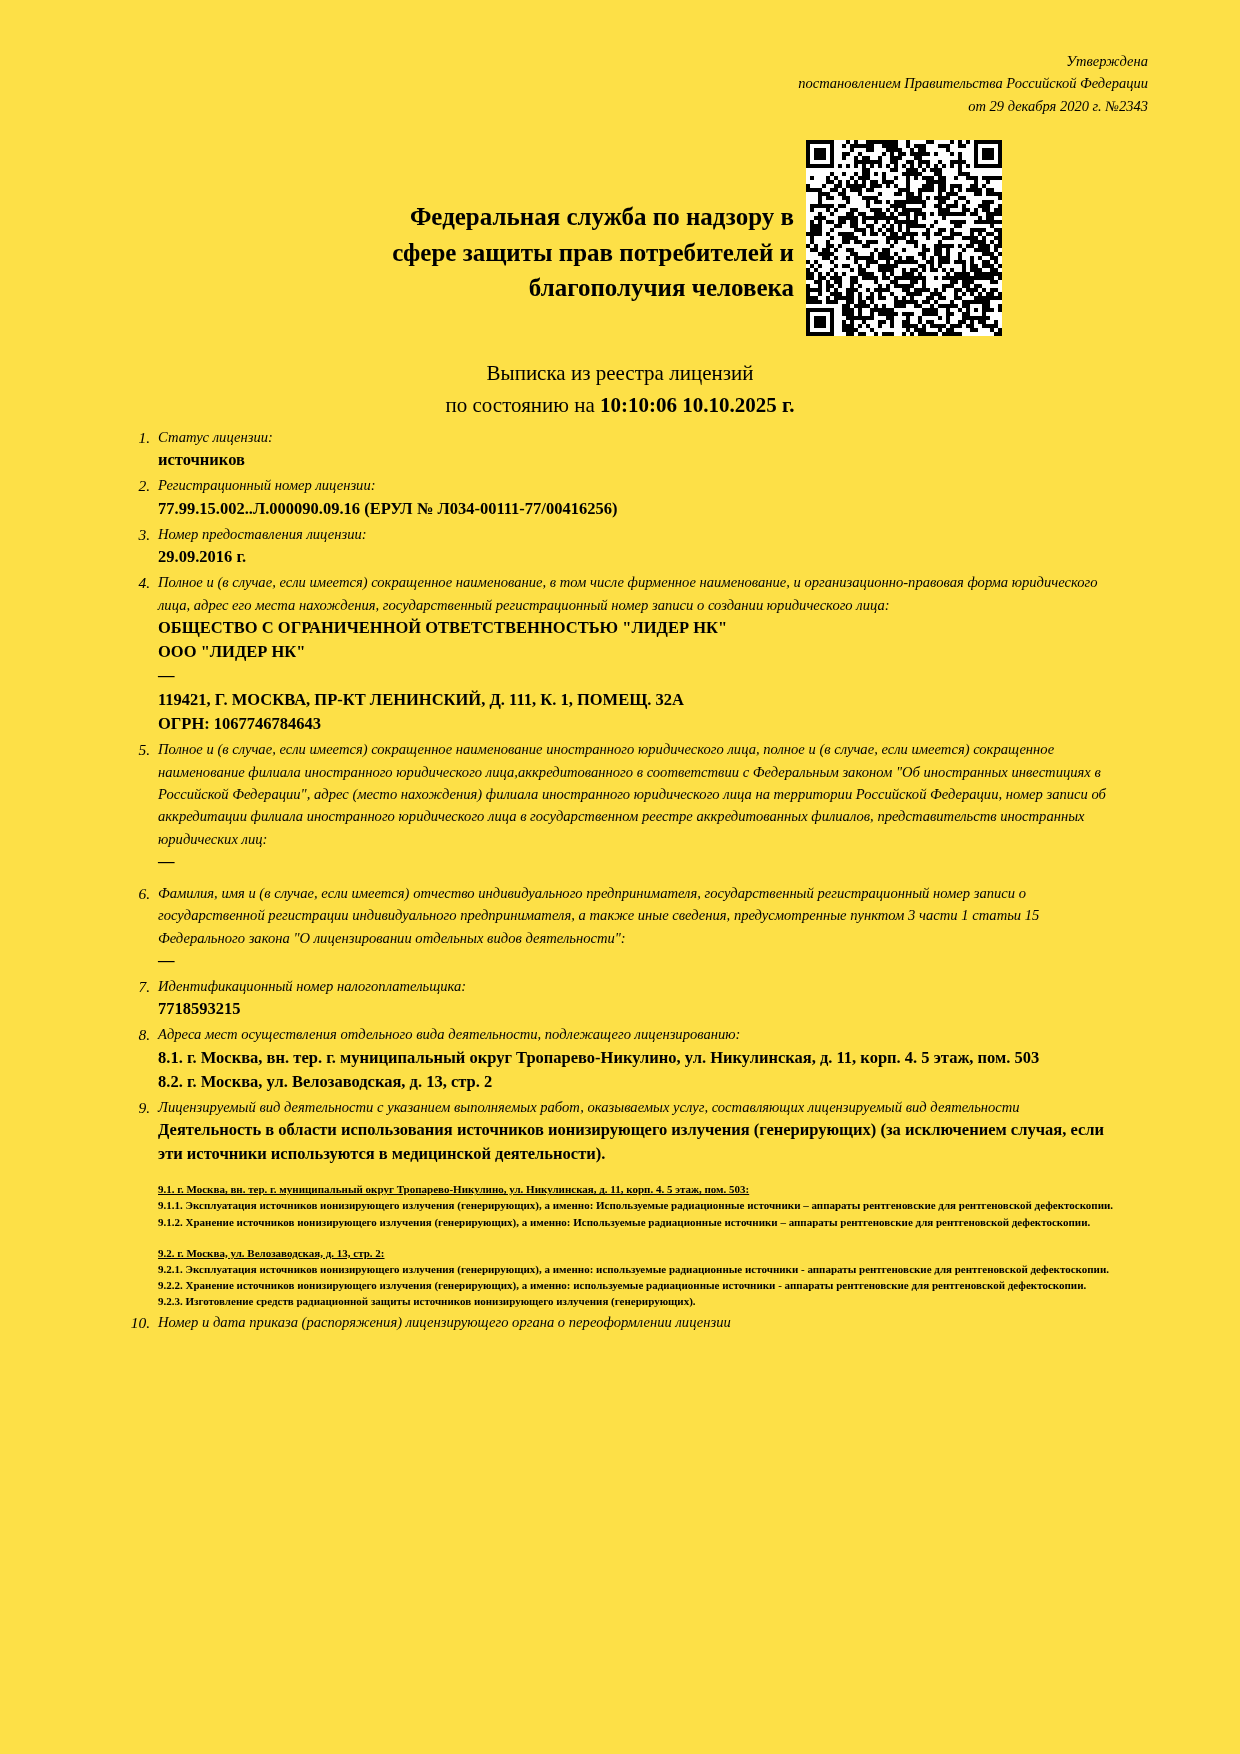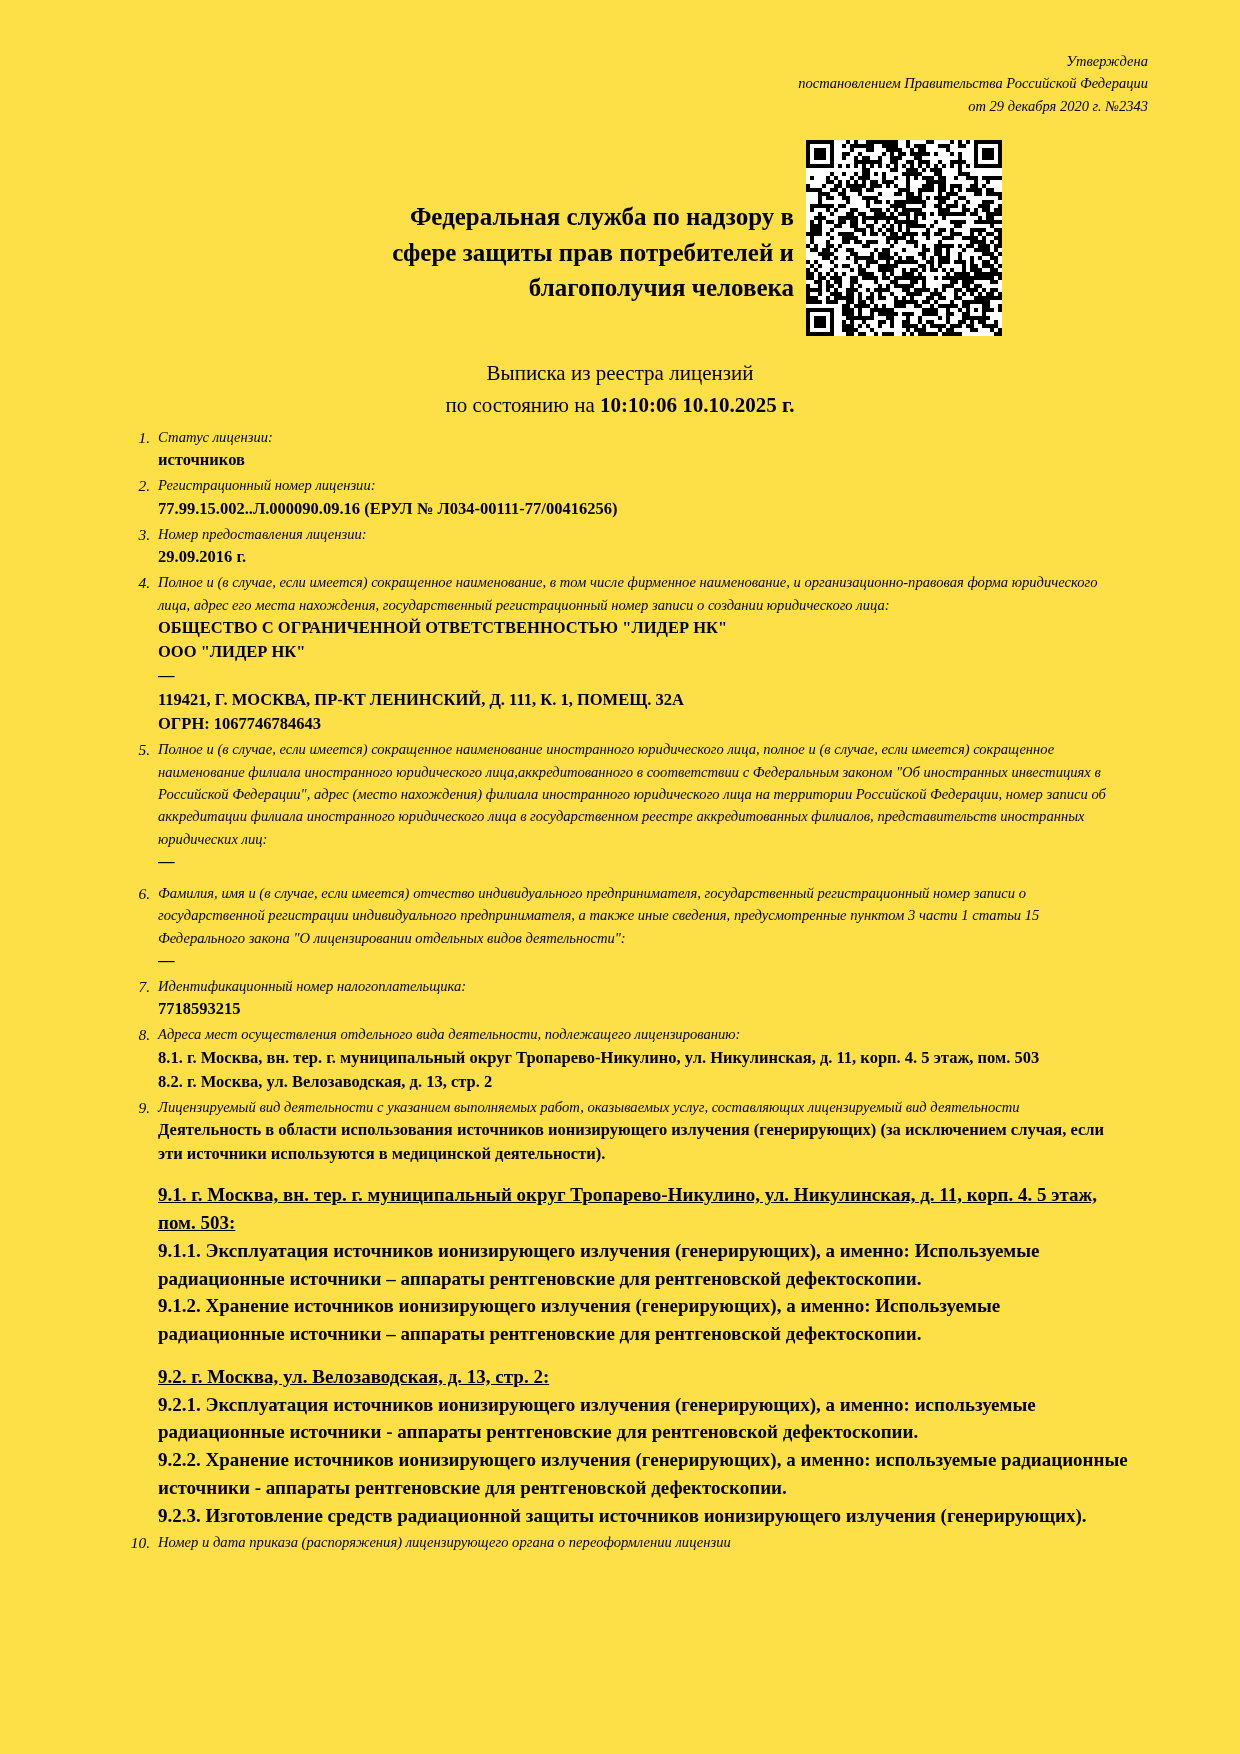--- a/index.html
+++ b/index.html
@@ -104,21 +104,21 @@
     font-weight: bold;
     font-size: 16.5px;
     line-height: 1.46;
   }
   .value.dash {
     font-size: 16.5px;
     letter-spacing: 0;
   }
   .sub {
     font-weight: bold;
-    font-size: 19px;
+    font-size: 11px;
     line-height: 1.46;
   }
   .sub.u { text-decoration: underline; }
   .spacer { height: 15px; }
   .gap-sm { height: 6px; }
 </style>
 </head>
 <body>
 
 <div class="page">

